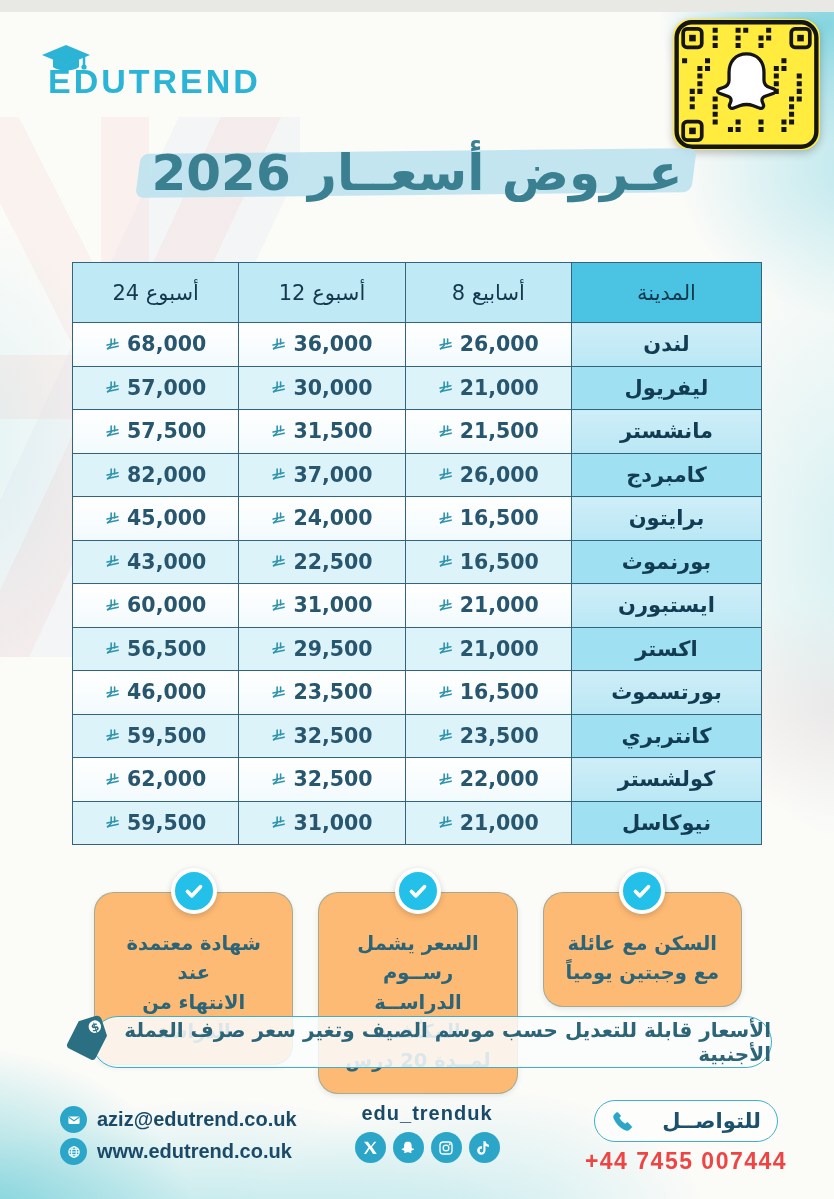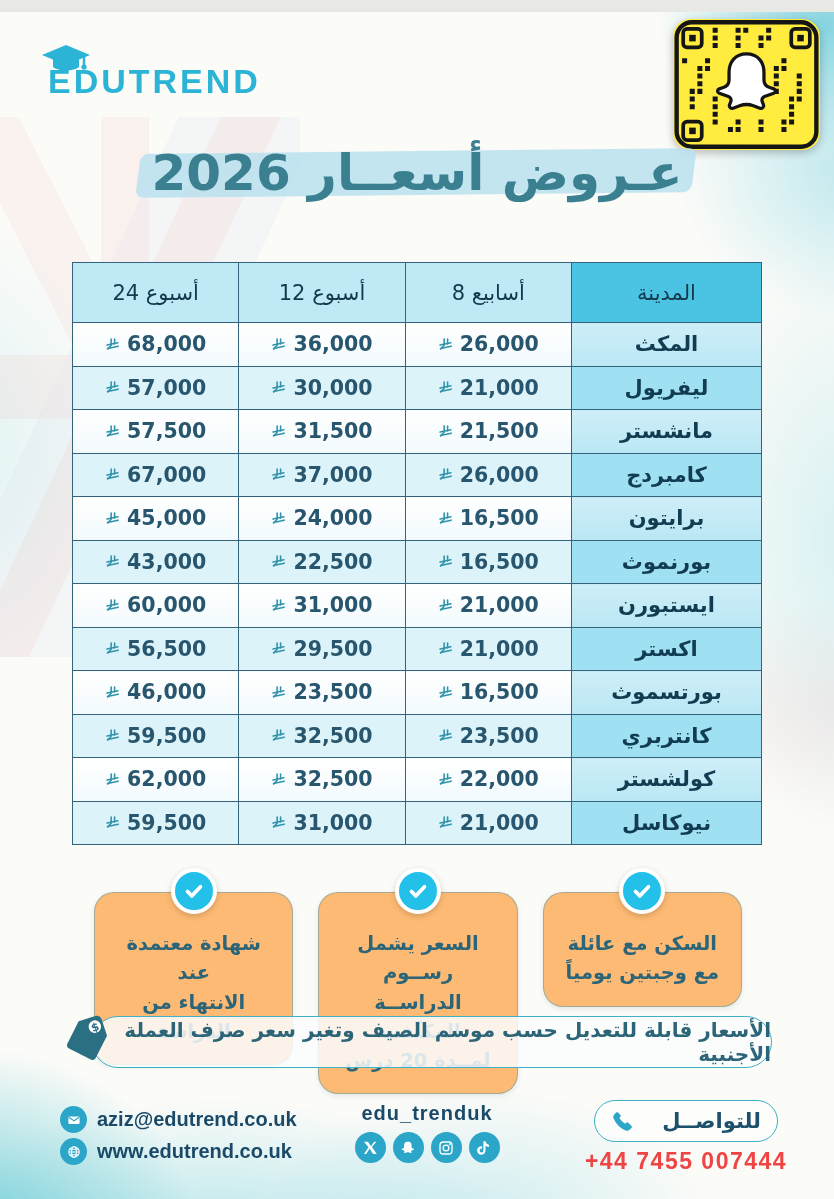--- a/index.html
+++ b/index.html
@@ -157,21 +157,21 @@
       <thead>
         <tr>
           <th class="city">المدينة</th>
           <th class="week">8 أسابيع</th>
           <th class="week">12 أسبوع</th>
           <th class="week">24 أسبوع</th>
         </tr>
       </thead>
       <tbody>
           <tr class="odd">
-            <td class="city">المكث</td>
+            <td class="city">لندن</td>
             <td><span class="pw">
                 <span class="riyal">
                   <svg viewBox="0 0 20 20">
                     <g fill="none" stroke="currentColor" stroke-width="2.1" stroke-linecap="round">
                       <path d="M8.2 2.6V11L3.6 16"></path>
                       <path d="M12.8 2.6V9.4"></path>
                       <path d="M2.8 10.8 17.2 7.6"></path>
                       <path d="M3.4 15.4 17.6 12.2"></path>
                     </g>
                   </svg>
@@ -321,21 +321,21 @@
                 <span class="riyal">
                   <svg viewBox="0 0 20 20">
                     <g fill="none" stroke="currentColor" stroke-width="2.1" stroke-linecap="round">
                       <path d="M8.2 2.6V11L3.6 16"></path>
                       <path d="M12.8 2.6V9.4"></path>
                       <path d="M2.8 10.8 17.2 7.6"></path>
                       <path d="M3.4 15.4 17.6 12.2"></path>
                     </g>
                   </svg>
                 </span>
-                <span class="num">67,000</span>
+                <span class="num">82,000</span>
               </span></td>
           </tr>
           <tr class="odd">
             <td class="city">برايتون</td>
             <td><span class="pw">
                 <span class="riyal">
                   <svg viewBox="0 0 20 20">
                     <g fill="none" stroke="currentColor" stroke-width="2.1" stroke-linecap="round">
                       <path d="M8.2 2.6V11L3.6 16"></path>
                       <path d="M12.8 2.6V9.4"></path>

